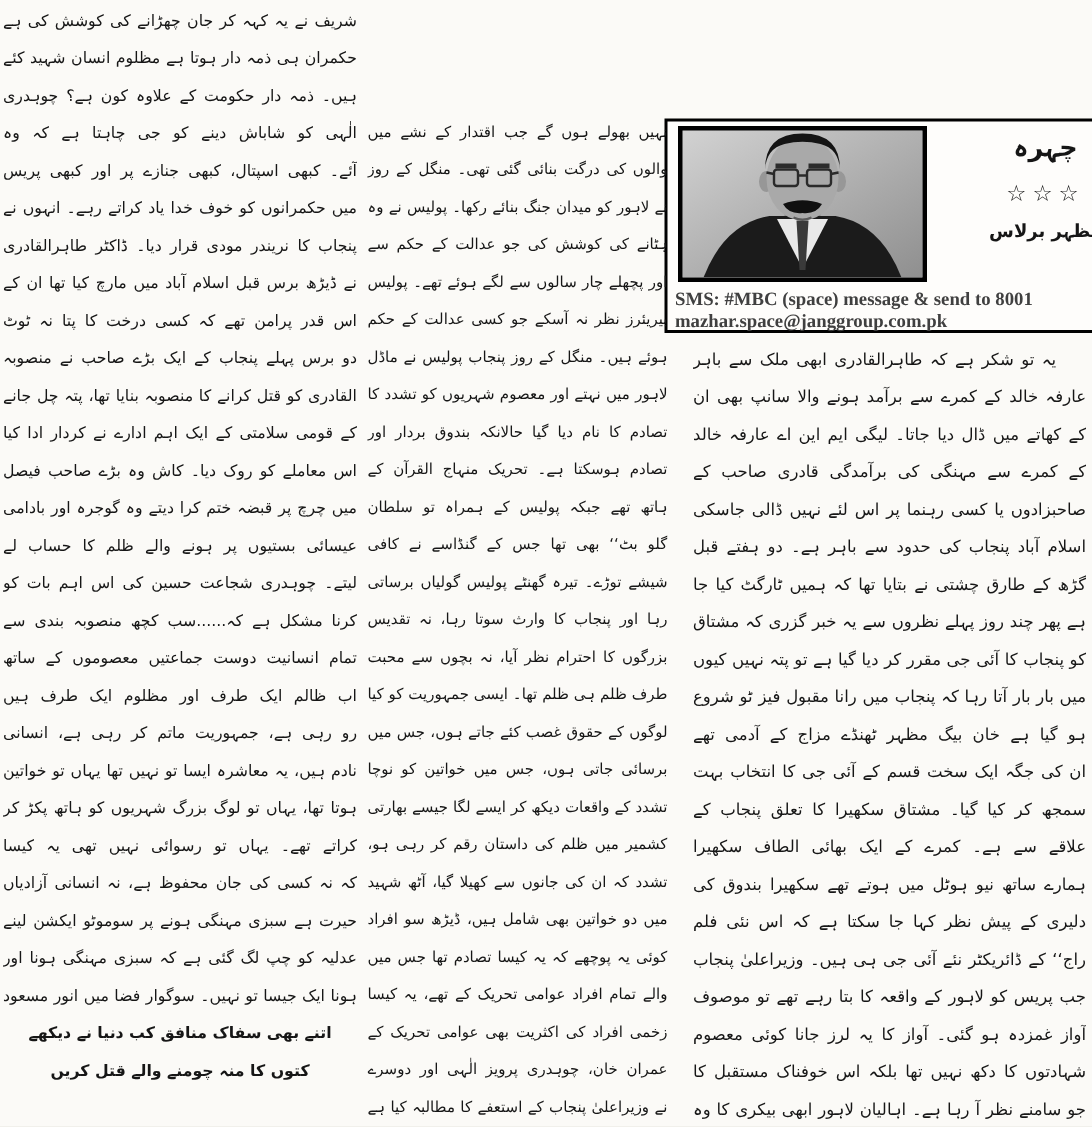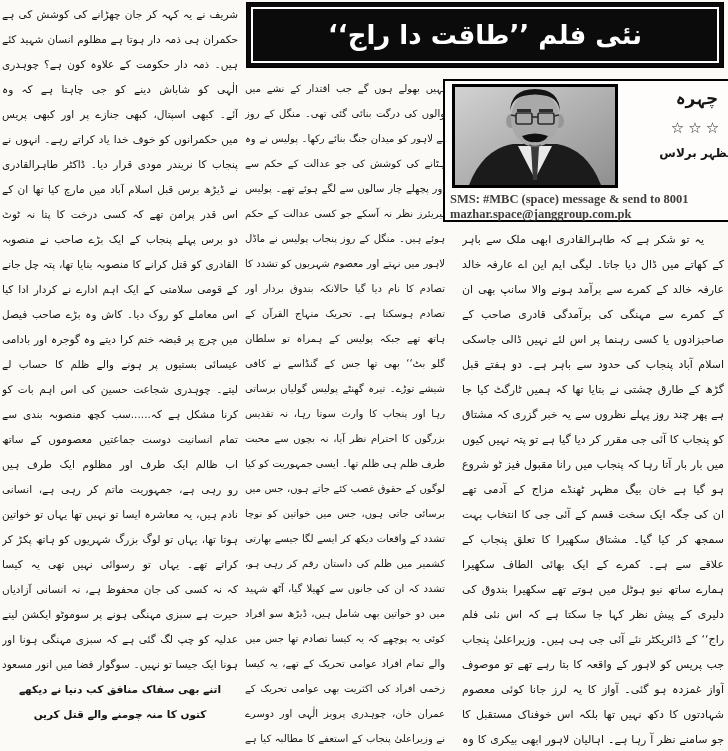--- a/index.html
+++ b/index.html
@@ -62,25 +62,20 @@
   #col-right .line:first-child { padding-right:20px; }
   .couplet .line {
     text-align:center; text-align-last:center; padding:0 16px; font-weight:bold;
   }
 </style>
 </head>
 <body>
 
 <div class="page" style="--paper: #fbfaf7; --ink: #161616; --headline_bg: #0b0b0b; --headline_text: #ffffff;">
 
-  <div class="title-box">
-    <div class="title-inner">
-      <div class="title-text urdu">نئی فلم ’’طاقت دا راج‘‘</div>
-    </div>
-  </div>
 
   <div class="author-box">
     <div class="photo-frame">
       <svg viewBox="0 0 160 98" preserveAspectRatio="none">
         <defs>
           <linearGradient id="pbg" x1="0" y1="0" x2="1" y2="1">
             <stop offset="0" stop-color="#d2d2d2"></stop>
             <stop offset="1" stop-color="#8f8f8f"></stop>
           </linearGradient>
         </defs>
@@ -112,22 +107,22 @@
       <div class="author-name">مظہر برلاس</div>
     </div>
     <div class="sms">
       <div>SMS: #MBC (space) message &amp; send to 8001</div>
       <div>mazhar.space@janggroup.com.pk</div>
     </div>
   </div>
 
   <div id="col-right" class="col urdu">
       <div class="line">یہ تو شکر ہے کہ طاہرالقادری ابھی ملک سے باہر ہیں ورنہ</div>
+      <div class="line">عارفہ خالد کے کمرے سے برآمد ہونے والا سانپ بھی ان</div>
       <div class="line">کے کھاتے میں ڈال دیا جاتا۔ لیگی ایم این اے عارفہ خالد</div>
-      <div class="line">عارفہ خالد کے کمرے سے برآمد ہونے والا سانپ بھی ان</div>
       <div class="line">کے کمرے سے مہنگی کی برآمدگی قادری صاحب کے</div>
       <div class="line">صاحبزادوں یا کسی رہنما پر اس لئے نہیں ڈالی جاسکی کہ</div>
       <div class="line">اسلام آباد پنجاب کی حدود سے باہر ہے۔ دو ہفتے قبل مظفر</div>
       <div class="line">گڑھ کے طارق چشتی نے بتایا تھا کہ ہمیں ٹارگٹ کیا جا رہا</div>
       <div class="line">ہے پھر چند روز پہلے نظروں سے یہ خبر گزری کہ مشتاق سکھیرا</div>
       <div class="line">کو پنجاب کا آئی جی مقرر کر دیا گیا ہے تو پتہ نہیں کیوں ذہن</div>
       <div class="line">میں بار بار آتا رہا کہ پنجاب میں رانا مقبول فیز ٹو شروع</div>
       <div class="line">ہو گیا ہے خان بیگ مظہر ٹھنڈے مزاج کے آدمی تھے</div>
       <div class="line">ان کی جگہ ایک سخت قسم کے آئی جی کا انتخاب بہت سوچ</div>
       <div class="line">سمجھ کر کیا گیا۔ مشتاق سکھیرا کا تعلق پنجاب کے جانگلی</div>

